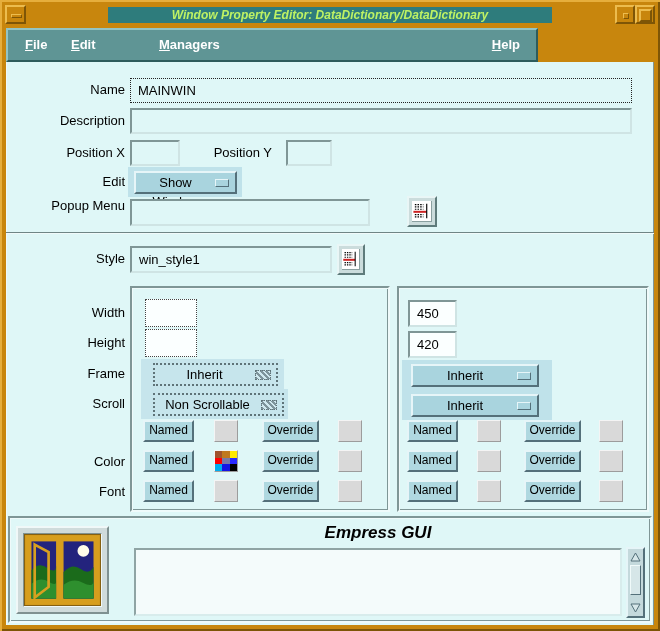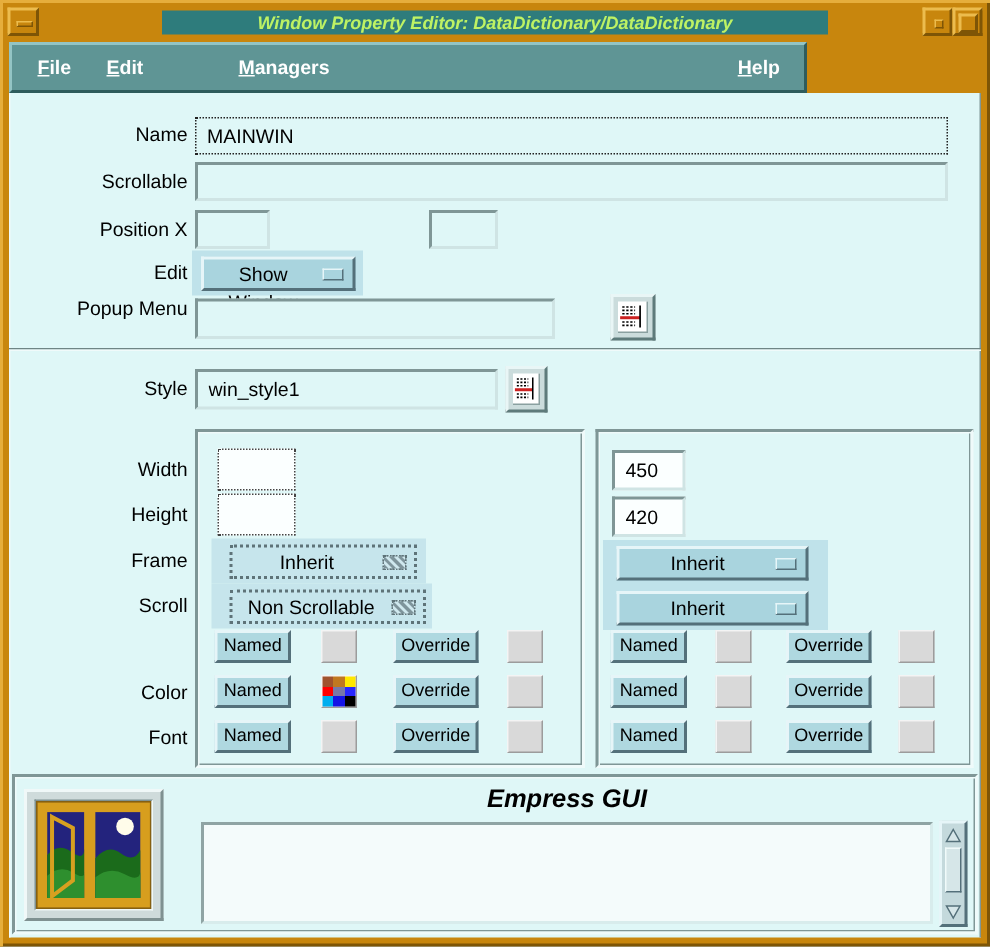--- a/index.html
+++ b/index.html
@@ -102,25 +102,26 @@
     <div class="menu-item" style="left:59px;">Edit</div>
     <div class="menu-item" style="left:107px;margin-left:40px;">Managers</div>
     <div class="menu-item" style="right:12px;">Help</div>
   </div>
 
   <div class="abs client" style="left:6px;top:62px;width:648px;height:563px;"></div>
 
   <div class="lbl" style="top:77px;">Name</div>
   <input class="abs field dotted" style="left: 130px; top: 78px; width: 502px; height: 25px;" value="MAINWIN">
 
-  <div class="lbl" style="top:108px;">Scrollable</div>
+  <div class="lbl" style="top:108px;">Description</div>
   <input class="abs field inset" style="left: 130px; top: 108px; width: 502px; height: 26px;" value="">
 
   <div class="lbl" style="top:140px;">Position X</div>
   <input class="abs field inset" style="left: 130px; top: 140px; width: 50px; height: 26px;" value="">
+  <div class="lbl2" style="left:200px;top:140px;width:72px;text-align:right;">Position Y</div>
   <input class="abs field inset" style="left: 286px; top: 140px; width: 46px; height: 26px;" value="">
 
   <div class="lbl" style="top:169px;">Edit</div>
   <div class="abs halo" style="left:128px;top:167px;width:114px;height:30px;"></div>
   <div class="abs opt" style="left:134px;top:171px;width:103px;height:23px;line-height:19px;">
     <span class="optlabel">Show Window</span>
     <span class="ind"></span>
   </div>
 
   <div class="lbl" style="top:193px;">Popup Menu</div>

